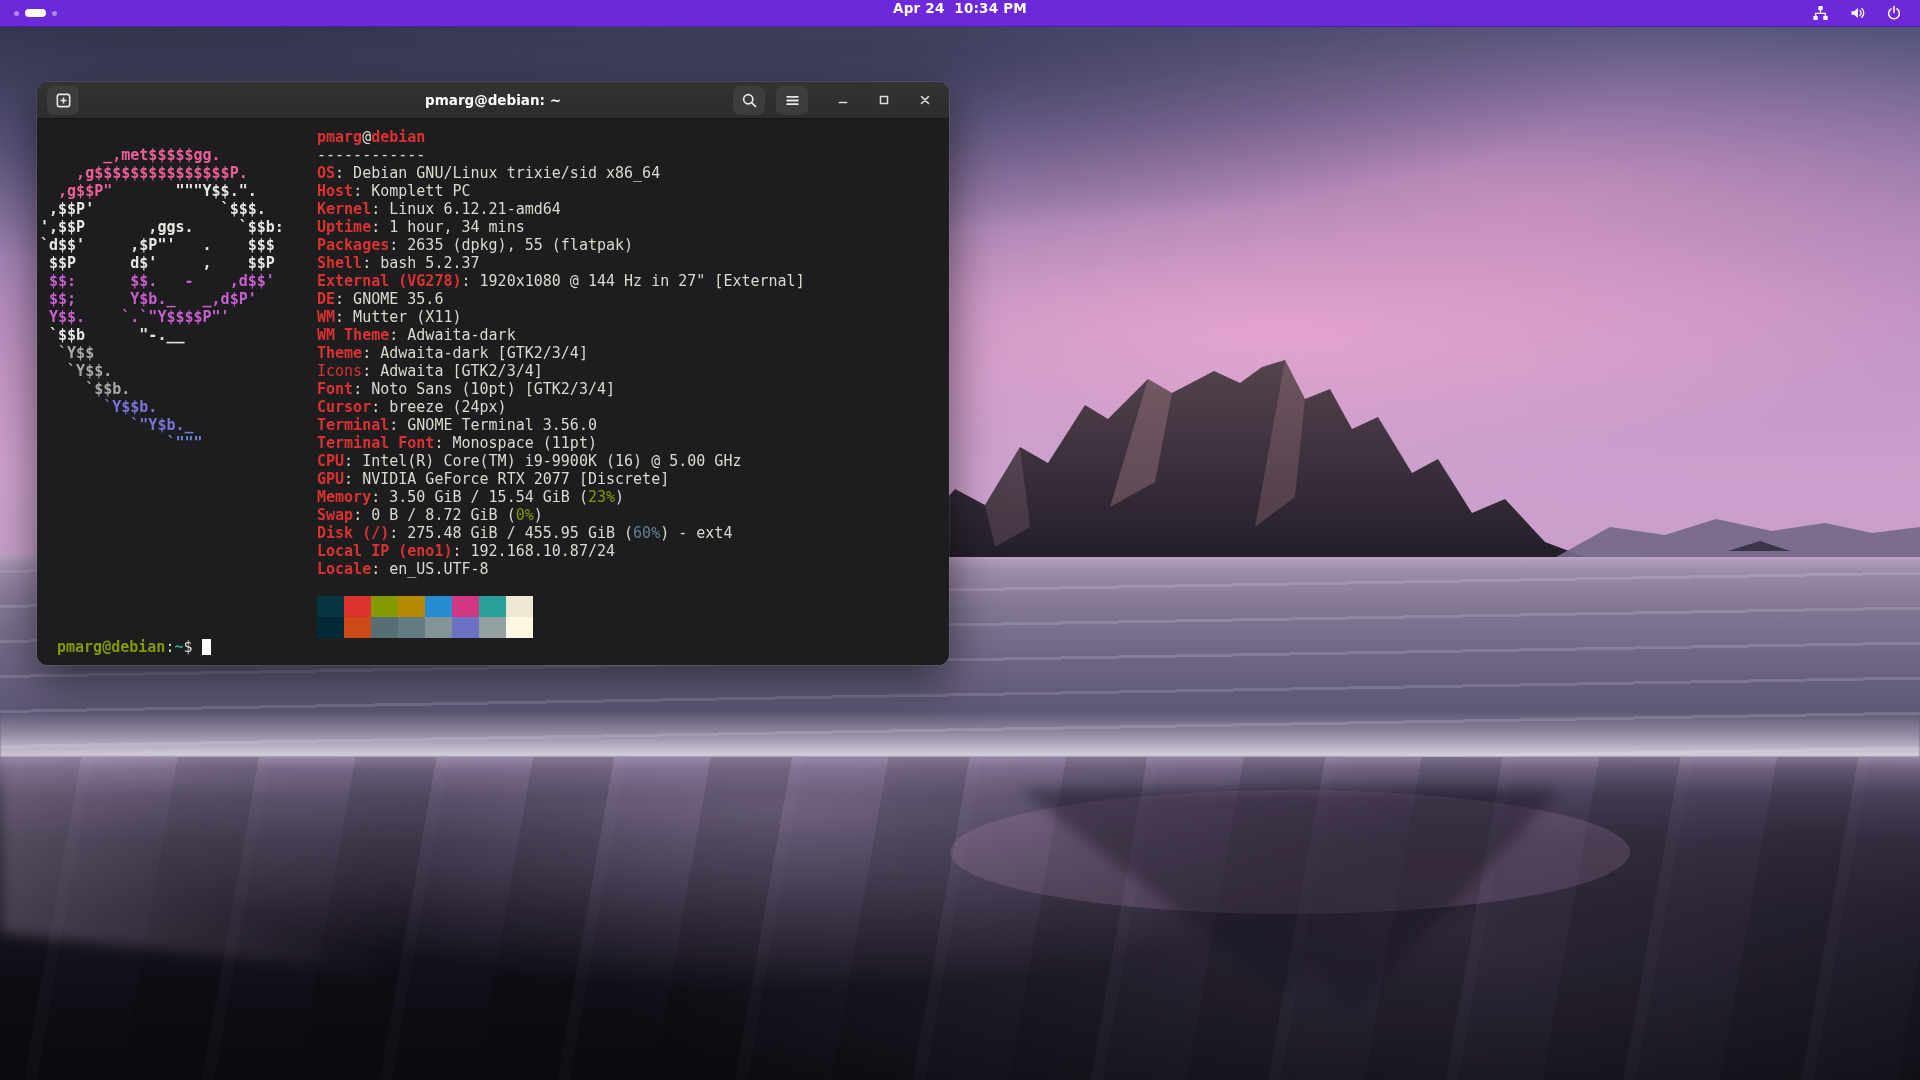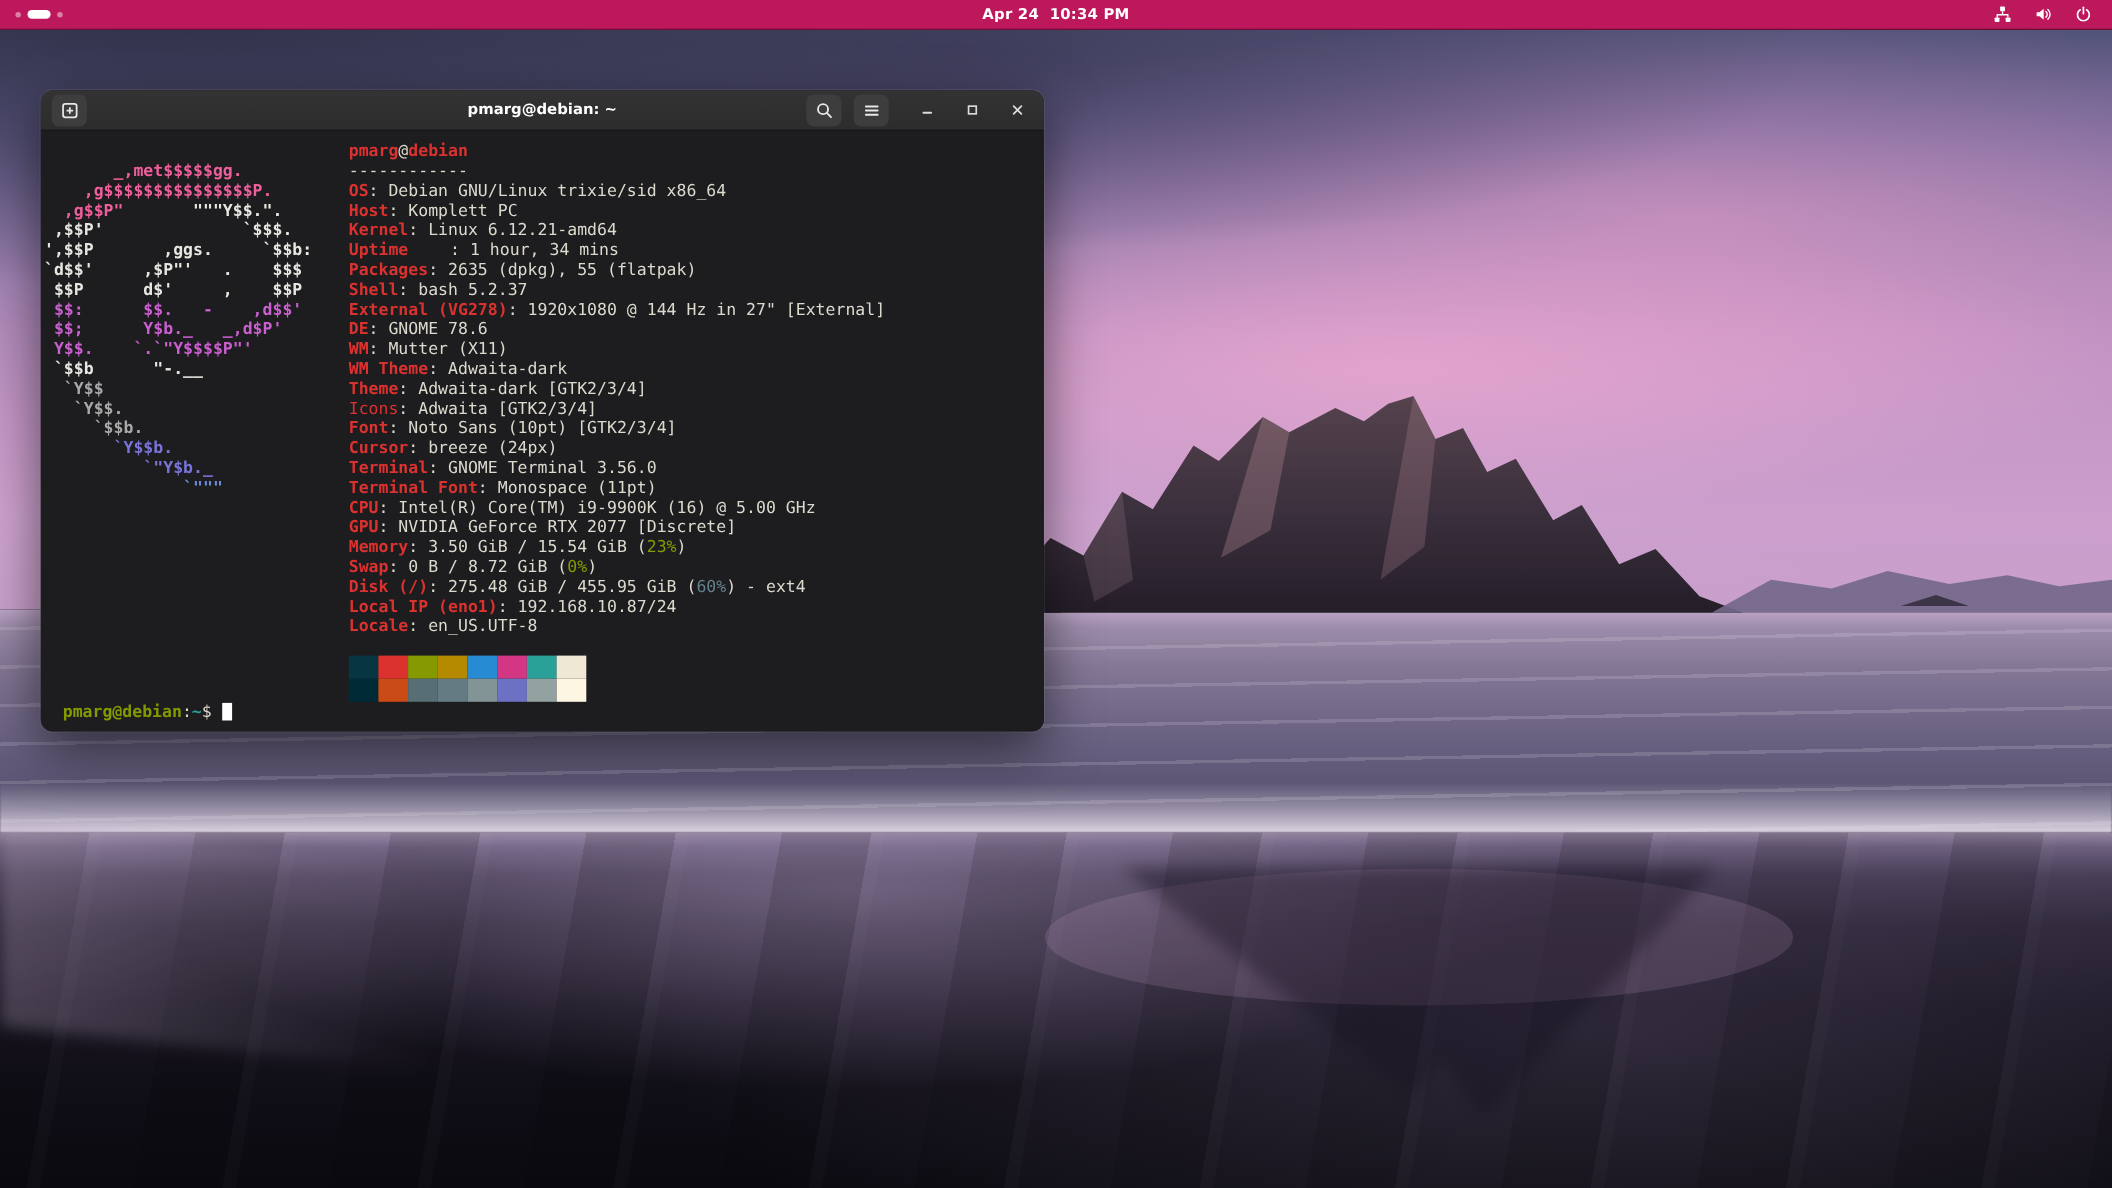--- a/index.html
+++ b/index.html
@@ -1,22 +1,22 @@
 <!DOCTYPE html>
 <html><head>
 <meta charset="utf-8">
 <style>
   * { margin:0; padding:0; box-sizing:border-box; }
   html,body { width:1920px; height:1080px; overflow:hidden; background:#000;
               font-family:"DejaVu Sans", sans-serif; }
 
   
   .topbar { position:absolute; left:0; top:0; width:1920px; height:27px;
-            background:#be185d; border-bottom:1px solid rgba(0,0,0,.25);
-            display:flex; align-items:center; z-index:50; }
+            background:#6d28d9; border-bottom:1px solid rgba(0,0,0,.25);
+            display:flex; align-items:flex-start; z-index:50; }
   .ws-indicator { display:flex; align-items:center; gap:6px; margin-left:14px; height:100%; cursor:default; }
   .ws-dot { width:5px; height:5px; border-radius:50%; background:rgba(255,255,255,.45); }
   .ws-pill { width:21px; height:8px; border-radius:4px; background:#ffffff; }
   .clock { position:absolute; left:0; right:0; text-align:center; color:#fff;
            font-size:13.5px; font-weight:bold; white-space:pre; letter-spacing:.2px; }
   .sys-menu { margin-left:auto; margin-right:12px; display:flex; align-items:center; gap:20px;
               height:100%; padding:0 6px; z-index:2; }
   .sys-menu svg { display:block; }
 
   
@@ -170,25 +170,25 @@
           <div class="tline"><span style="color: rgb(122, 116, 216);">       `Y$$b.</span></div>
           <div class="tline"><span style="color: rgb(122, 116, 216);">          `"Y$b._</span></div>
           <div class="tline"><span style="color: rgb(107, 139, 216);">              `"""</span></div>
         </div>
       <div id="info-block">
           <div class="tline"><span style="color: rgb(220, 50, 47); font-weight: bold;">pmarg</span><span style="color: rgb(220, 217, 205);">@</span><span style="color: rgb(220, 50, 47); font-weight: bold;">debian</span></div>
           <div class="tline"><span style="color: rgb(220, 217, 205);">------------</span></div>
           <div class="tline"><span style="color: rgb(220, 50, 47); font-weight: bold;">OS</span><span style="color: rgb(220, 217, 205);">: Debian GNU/Linux trixie/sid x86_64</span></div>
           <div class="tline"><span style="color: rgb(220, 50, 47); font-weight: bold;">Host</span><span style="color: rgb(220, 217, 205);">: Komplett PC</span></div>
           <div class="tline"><span style="color: rgb(220, 50, 47); font-weight: bold;">Kernel</span><span style="color: rgb(220, 217, 205);">: Linux 6.12.21-amd64</span></div>
-          <div class="tline"><span style="color: rgb(220, 50, 47); font-weight: bold;">Uptime</span><span style="color: rgb(220, 217, 205); padding-left: 38px;">: 1 hour, 34 mins</span></div>
+          <div class="tline"><span style="color: rgb(220, 50, 47); font-weight: bold;">Uptime</span><span style="color: rgb(220, 217, 205);">: 1 hour, 34 mins</span></div>
           <div class="tline"><span style="color: rgb(220, 50, 47); font-weight: bold;">Packages</span><span style="color: rgb(220, 217, 205);">: 2635 (dpkg), 55 (flatpak)</span></div>
           <div class="tline"><span style="color: rgb(220, 50, 47); font-weight: bold;">Shell</span><span style="color: rgb(220, 217, 205);">: bash 5.2.37</span></div>
           <div class="tline"><span style="color: rgb(220, 50, 47); font-weight: bold;">External (VG278)</span><span style="color: rgb(220, 217, 205);">: 1920x1080 @ 144 Hz in 27" [External]</span></div>
-          <div class="tline"><span style="color: rgb(220, 50, 47); font-weight: bold;">DE</span><span style="color: rgb(220, 217, 205);">: GNOME 78.6</span></div>
+          <div class="tline"><span style="color: rgb(220, 50, 47); font-weight: bold;">DE</span><span style="color: rgb(220, 217, 205);">: GNOME 35.6</span></div>
           <div class="tline"><span style="color: rgb(220, 50, 47); font-weight: bold;">WM</span><span style="color: rgb(220, 217, 205);">: Mutter (X11)</span></div>
           <div class="tline"><span style="color: rgb(220, 50, 47); font-weight: bold;">WM Theme</span><span style="color: rgb(220, 217, 205);">: Adwaita-dark</span></div>
           <div class="tline"><span style="color: rgb(220, 50, 47); font-weight: bold;">Theme</span><span style="color: rgb(220, 217, 205);">: Adwaita-dark [GTK2/3/4]</span></div>
           <div class="tline"><span style="color: rgb(220, 50, 47); font-weight: normal;">Icons</span><span style="color: rgb(220, 217, 205);">: Adwaita [GTK2/3/4]</span></div>
           <div class="tline"><span style="color: rgb(220, 50, 47); font-weight: bold;">Font</span><span style="color: rgb(220, 217, 205);">: Noto Sans (10pt) [GTK2/3/4]</span></div>
           <div class="tline"><span style="color: rgb(220, 50, 47); font-weight: bold;">Cursor</span><span style="color: rgb(220, 217, 205);">: breeze (24px)</span></div>
           <div class="tline"><span style="color: rgb(220, 50, 47); font-weight: bold;">Terminal</span><span style="color: rgb(220, 217, 205);">: GNOME Terminal 3.56.0</span></div>
           <div class="tline"><span style="color: rgb(220, 50, 47); font-weight: bold;">Terminal Font</span><span style="color: rgb(220, 217, 205);">: Monospace (11pt)</span></div>
           <div class="tline"><span style="color: rgb(220, 50, 47); font-weight: bold;">CPU</span><span style="color: rgb(220, 217, 205);">: Intel(R) Core(TM) i9-9900K (16) @ 5.00 GHz</span></div>
           <div class="tline"><span style="color: rgb(220, 50, 47); font-weight: bold;">GPU</span><span style="color: rgb(220, 217, 205);">: NVIDIA GeForce RTX 2077 [Discrete]</span></div>

